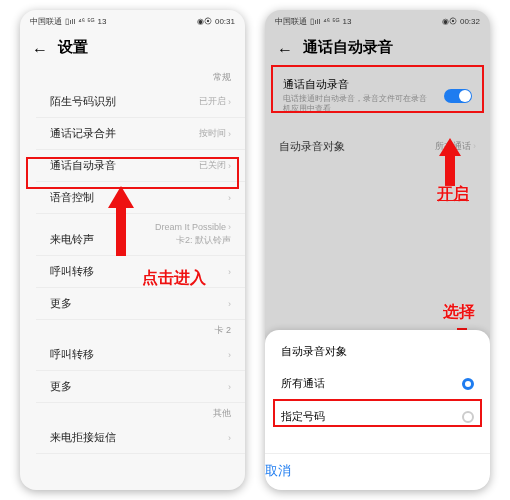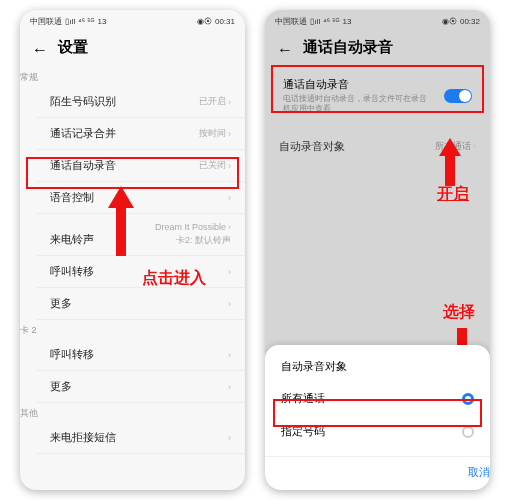--- a/index.html
+++ b/index.html
@@ -37,20 +37,21 @@
     align-items: center;
     padding: 8px 12px 10px 12px;
     gap: 10px;
   }
   .back-arrow { font-size: 16px; }
   .header-title { font-size: 15px; font-weight: 700; }
   .section-label {
     font-size: 9px;
     color: #999;
     padding: 4px 14px 2px 0;
+    text-align: right;
   }
   .row {
     display: flex;
     align-items: center;
     justify-content: space-between;
     padding: 8px 14px;
     border-bottom: 0.5px solid #eee;
     background: #fff;
     font-size: 11px;
     position: relative;
@@ -119,22 +120,22 @@
   .sheet-row {
     display:flex; justify-content:space-between; align-items:center;
     padding:9px 16px; font-size:11px;
   }
   .radio {
     width:12px; height:12px; border-radius:50%;
     border:2px solid #ccc; box-sizing:border-box;
   }
   .radio.sel { border:3px solid #1e7cf0; }
   .sheet-cancel {
-    text-align:right; color:#1e7cf0; font-size:11px;
-    padding:8px 0 6px 0; border-top:0.5px solid #eee; margin-top:8px;
+    text-align:left; color:#1e7cf0; font-size:13px;
+    padding:8px 0 6px 0; border-top:0.5px solid #eee; margin-top:20px;
   }
   .arrow-down {
     position:absolute; pointer-events:none;
   }
 </style>
 </head>
 <body>
 
 <div class="phone left">
   <div class="statusbar">

